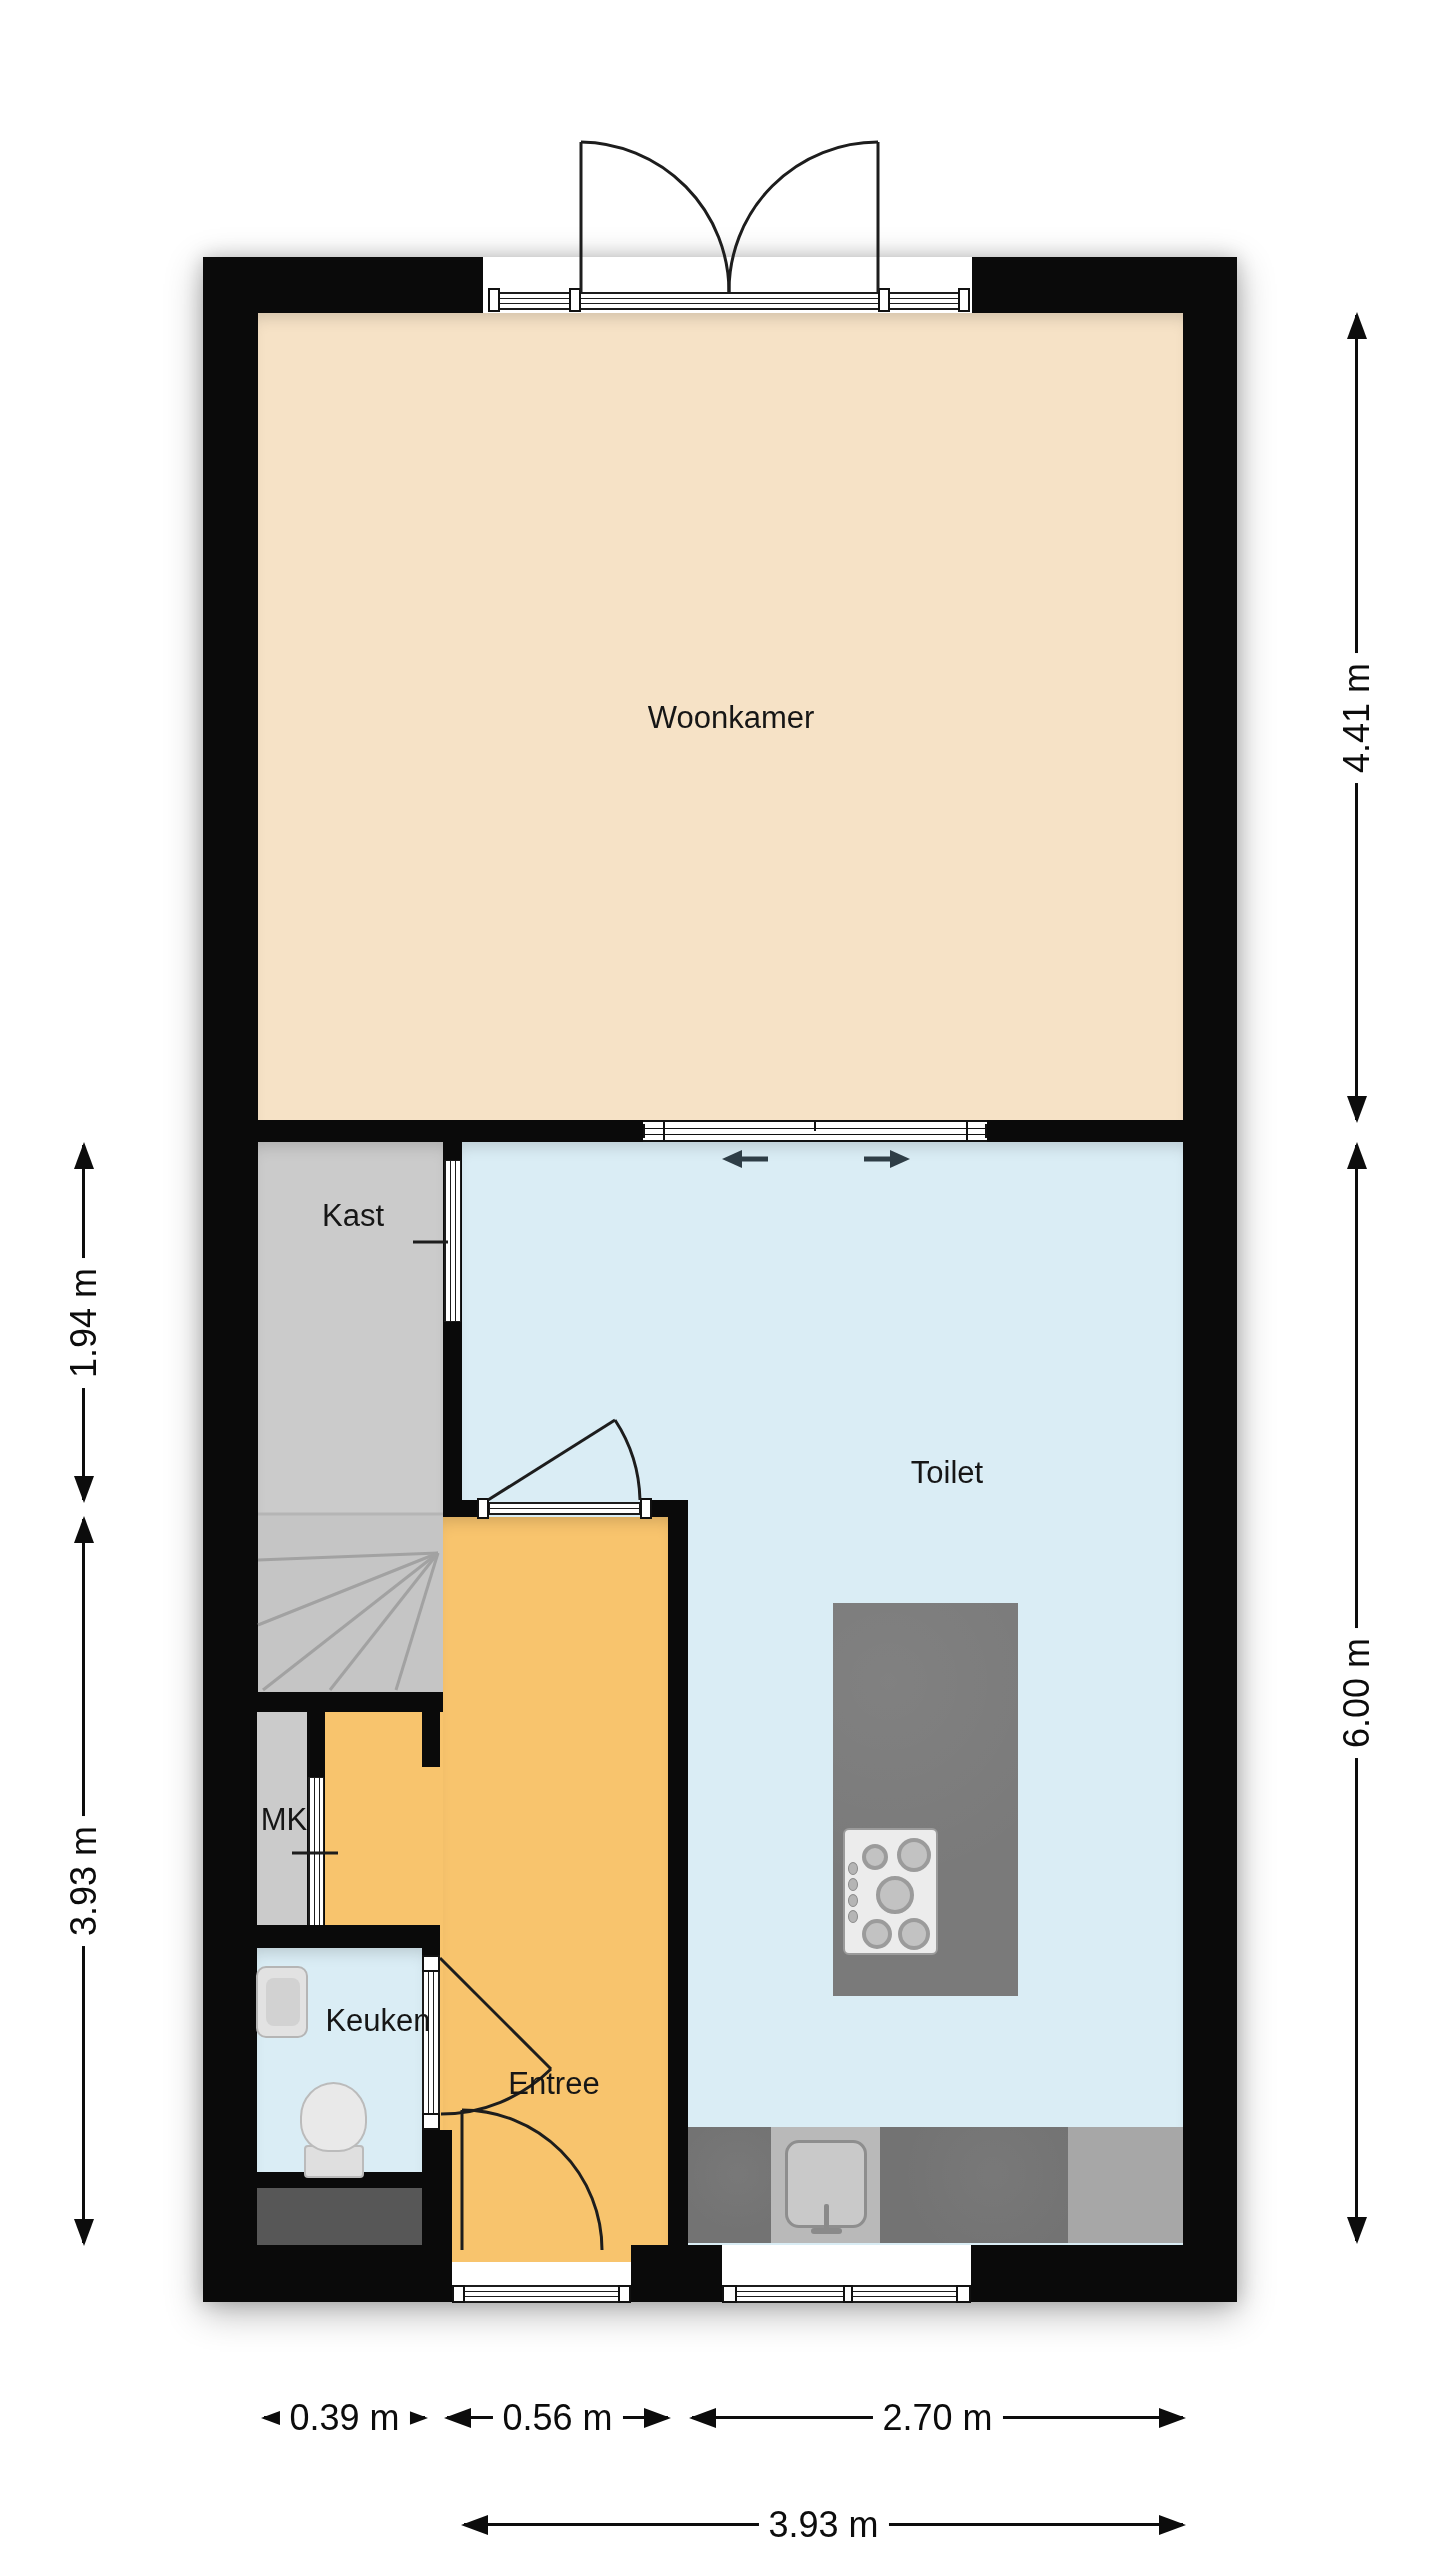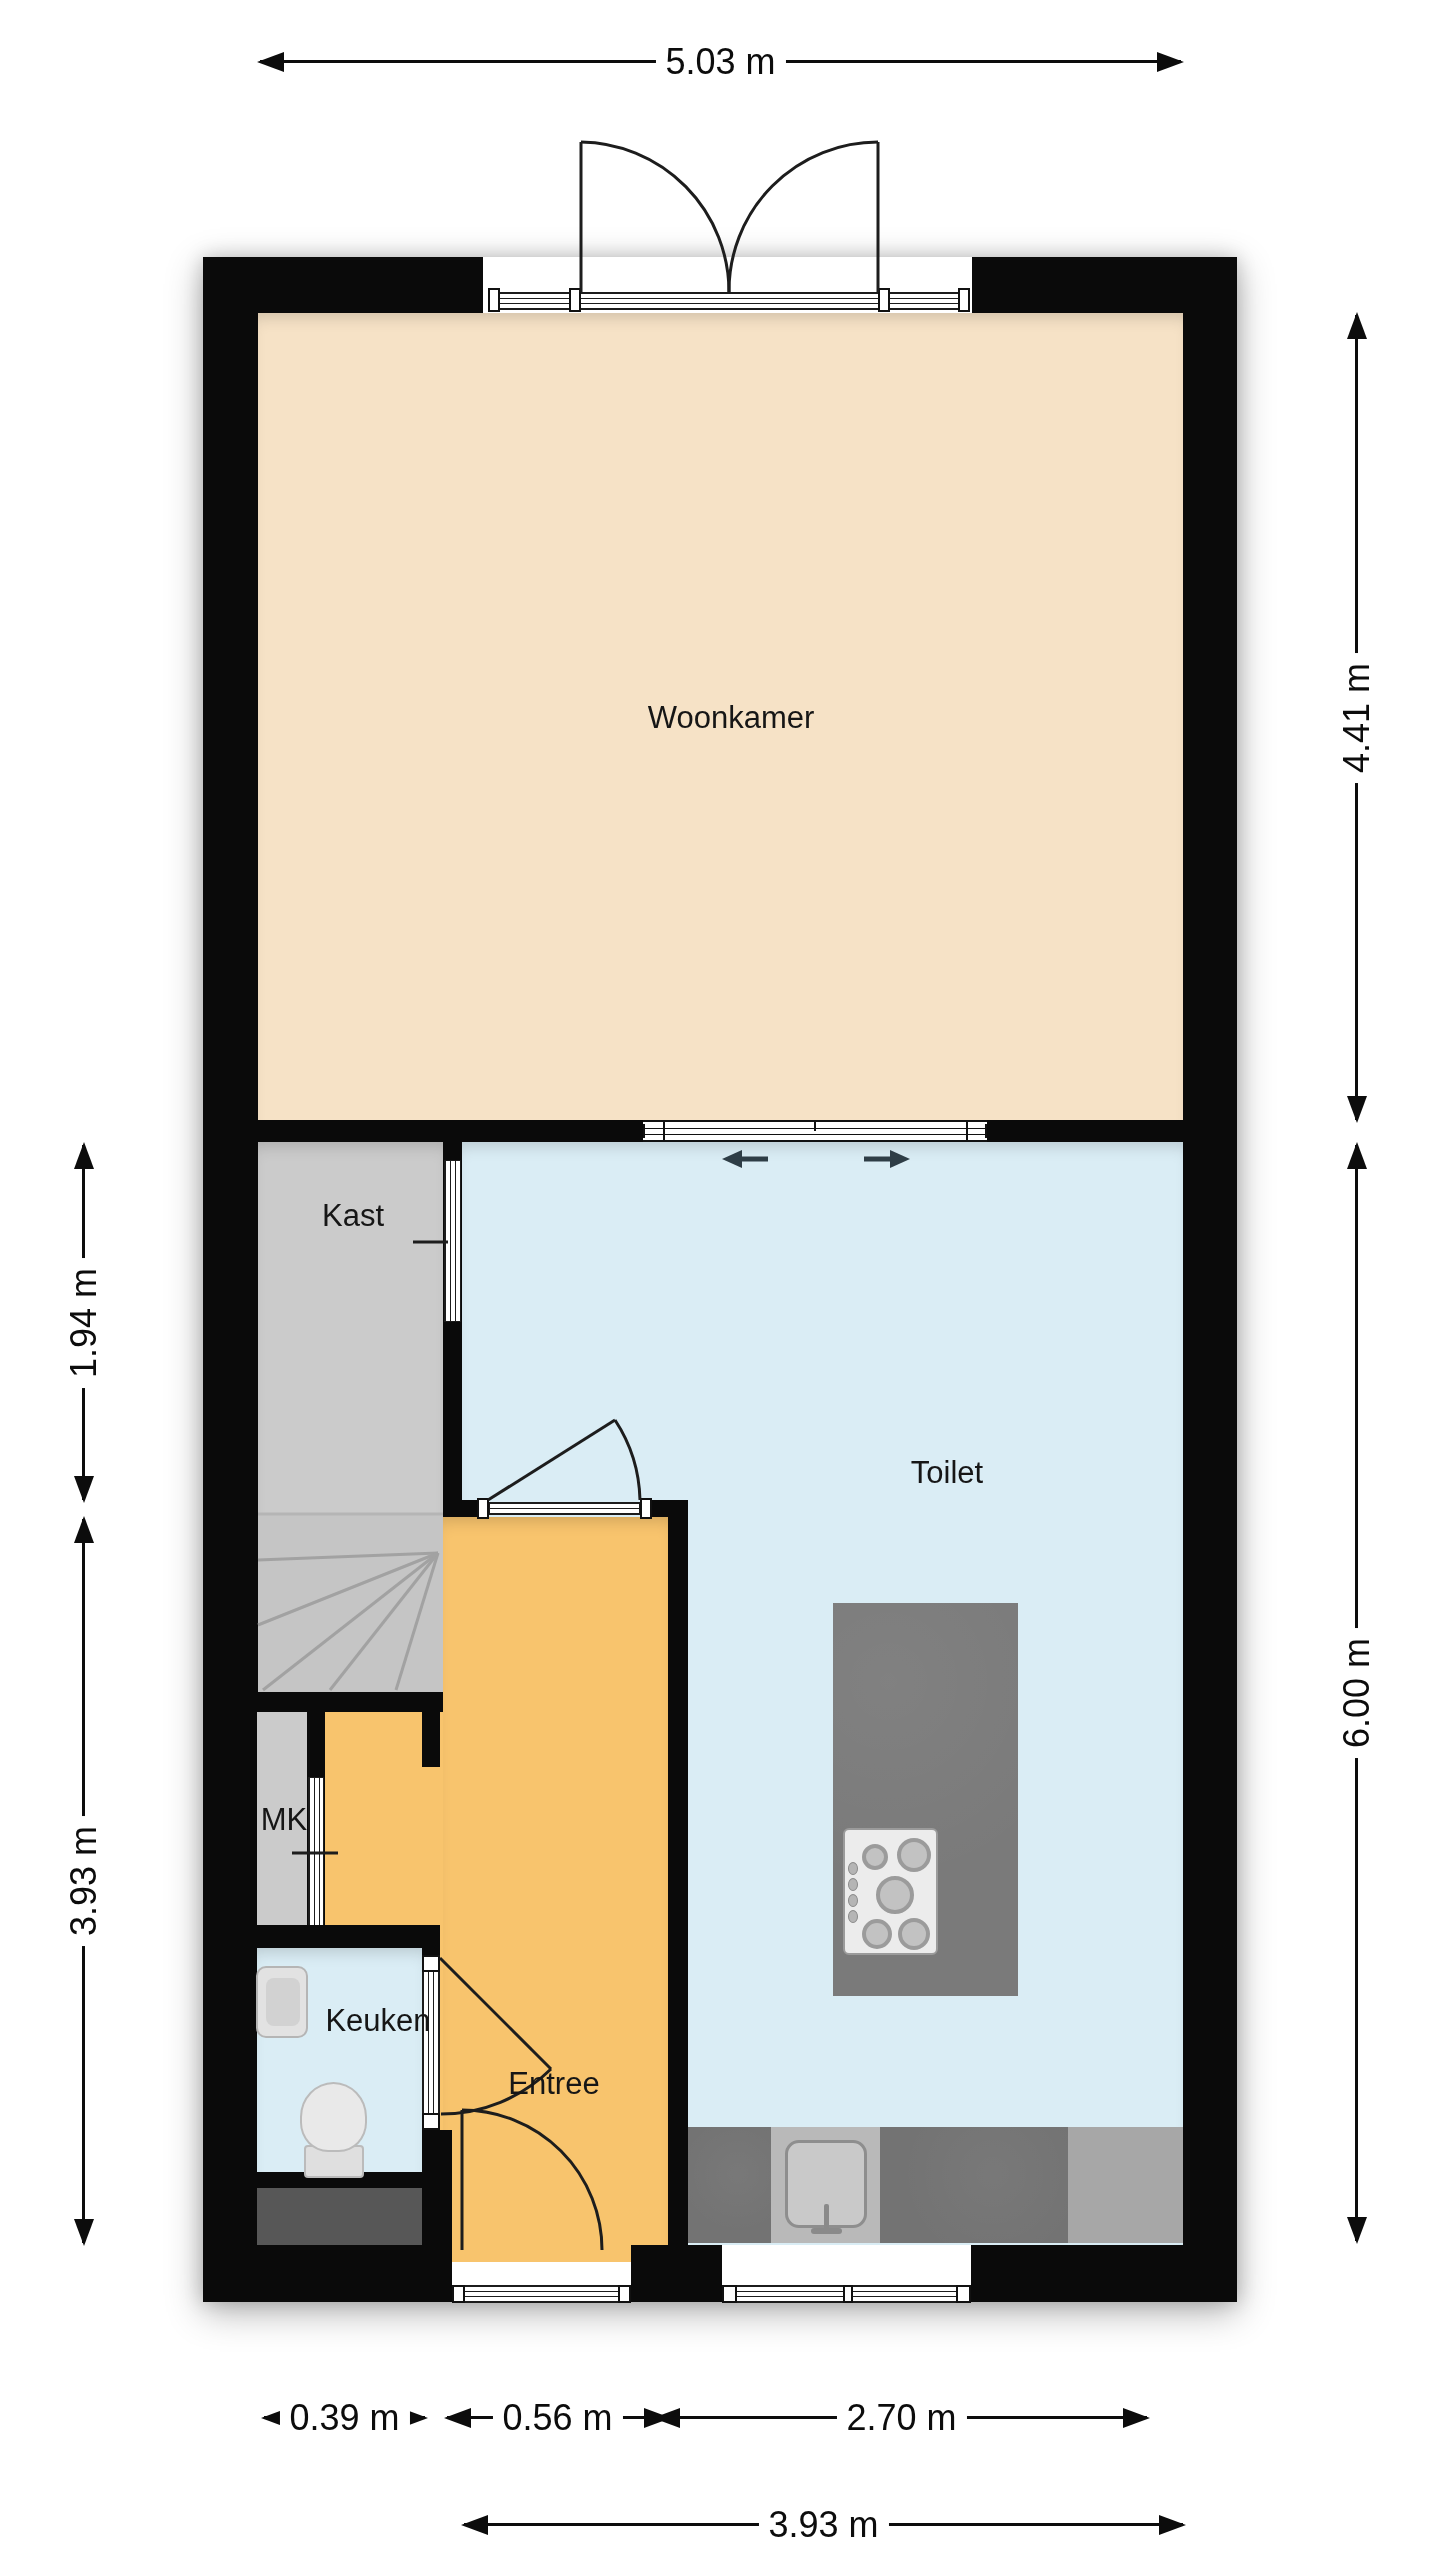--- a/index.html
+++ b/index.html
@@ -208,26 +208,20 @@
     </g>
   </svg>
 
   <div class="abs room-label" style="left:731px;top:718px;">Woonkamer</div>
   <div class="abs room-label" style="left:353px;top:1216px;">Kast</div>
   <div class="abs room-label" style="left:947px;top:1473px;">Toilet</div>
   <div class="abs room-label" style="left:284px;top:1820px;">MK</div>
   <div class="abs room-label" style="left:378px;top:2021px;">Keuken</div>
   <div class="abs room-label" style="left:554px;top:2084px;">Entree</div>
 
-  <div class="abs dim dim-h" style="left:258px;top:47px;width:925px;">
-    <span class="line"></span>
-    <span class="arr arr-l"></span>
-    <span class="arr arr-r"></span>
-    <span class="txt">5.03 m</span>
-  </div>
 
   <div class="abs dim dim-v" style="left:1342px;top:313px;height:809px;">
     <span class="line"></span>
     <span class="arr arr-u"></span>
     <span class="arr arr-d"></span>
     <span class="txt">4.41 m</span>
   </div>
 
   <div class="abs dim dim-v" style="left:1342px;top:1143px;height:1100px;">
     <span class="line"></span>
@@ -257,21 +251,21 @@
     <span class="txt">0.39 m</span>
   </div>
 
   <div class="abs dim dim-h" style="left:445px;top:2403px;width:225px;">
     <span class="line"></span>
     <span class="arr arr-l"></span>
     <span class="arr arr-r"></span>
     <span class="txt">0.56 m</span>
   </div>
 
-  <div class="abs dim dim-h" style="left:654px;top:2403px;width:495px;">
+  <div class="abs dim dim-h" style="left:690px;top:2403px;width:495px;">
     <span class="line"></span>
     <span class="arr arr-l"></span>
     <span class="arr arr-r"></span>
     <span class="txt">2.70 m</span>
   </div>
 
   <div class="abs dim dim-h" style="left:462px;top:2510px;width:723px;">
     <span class="line"></span>
     <span class="arr arr-l"></span>
     <span class="arr arr-r"></span>

